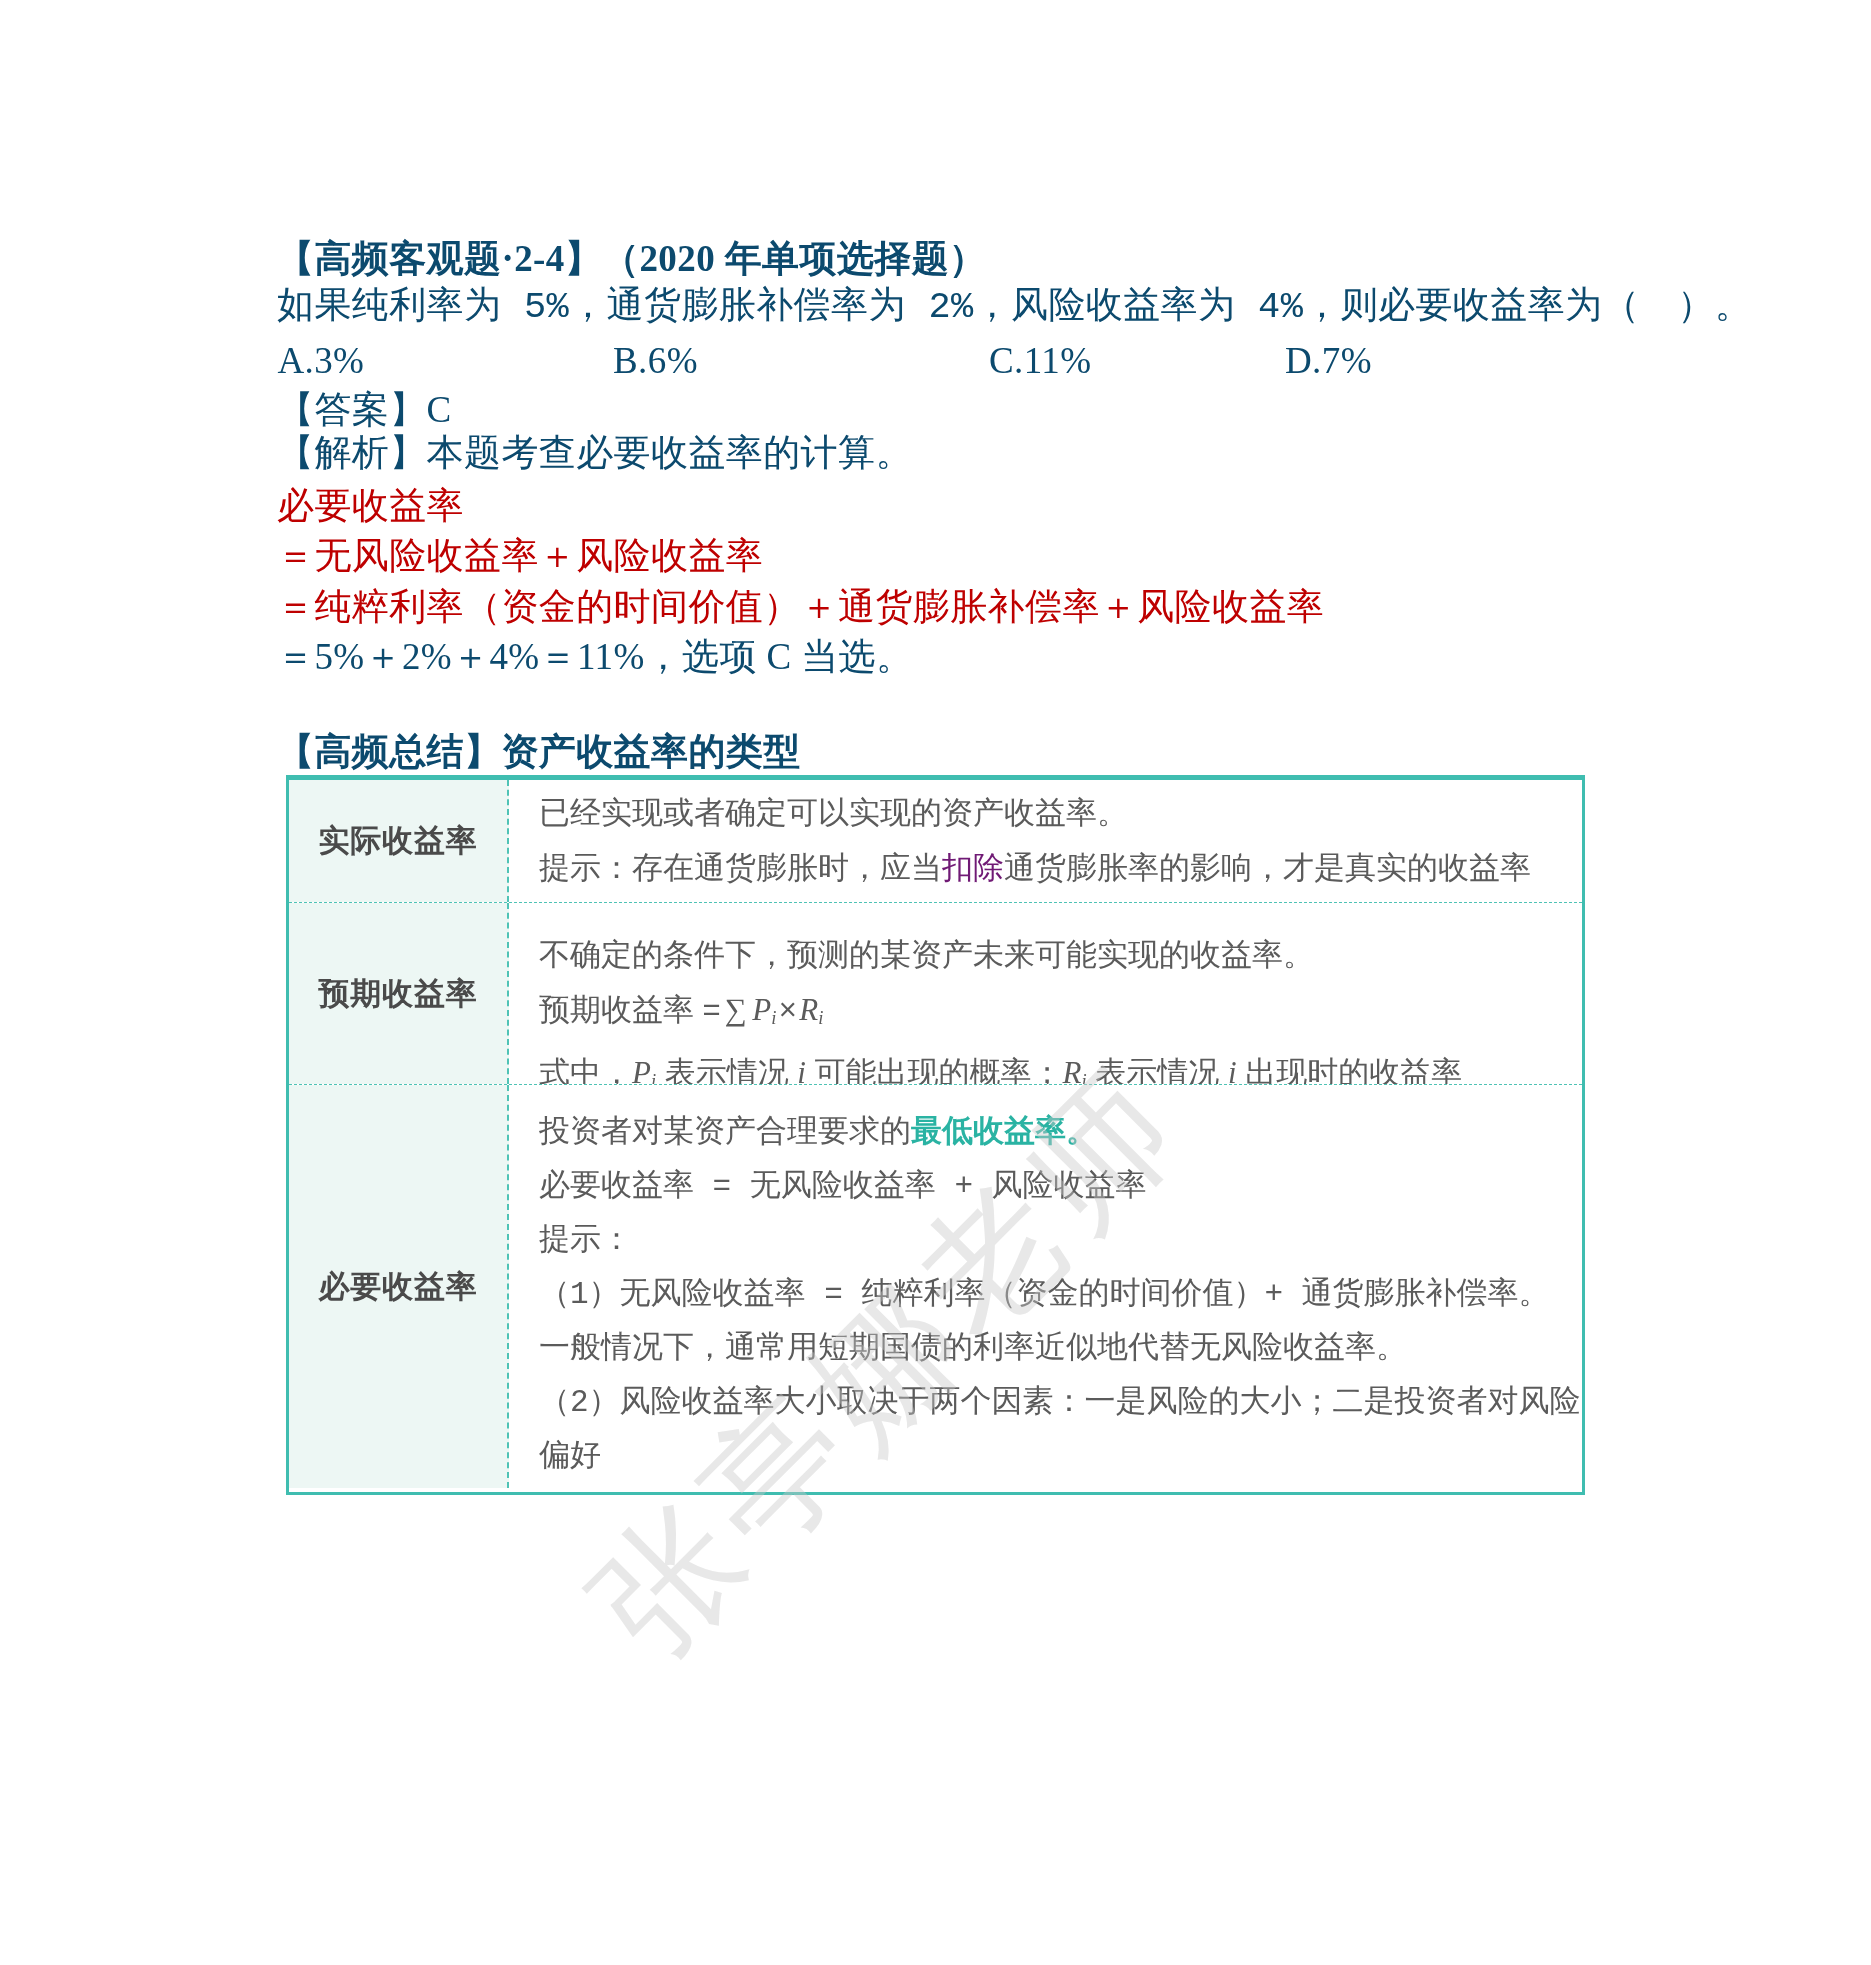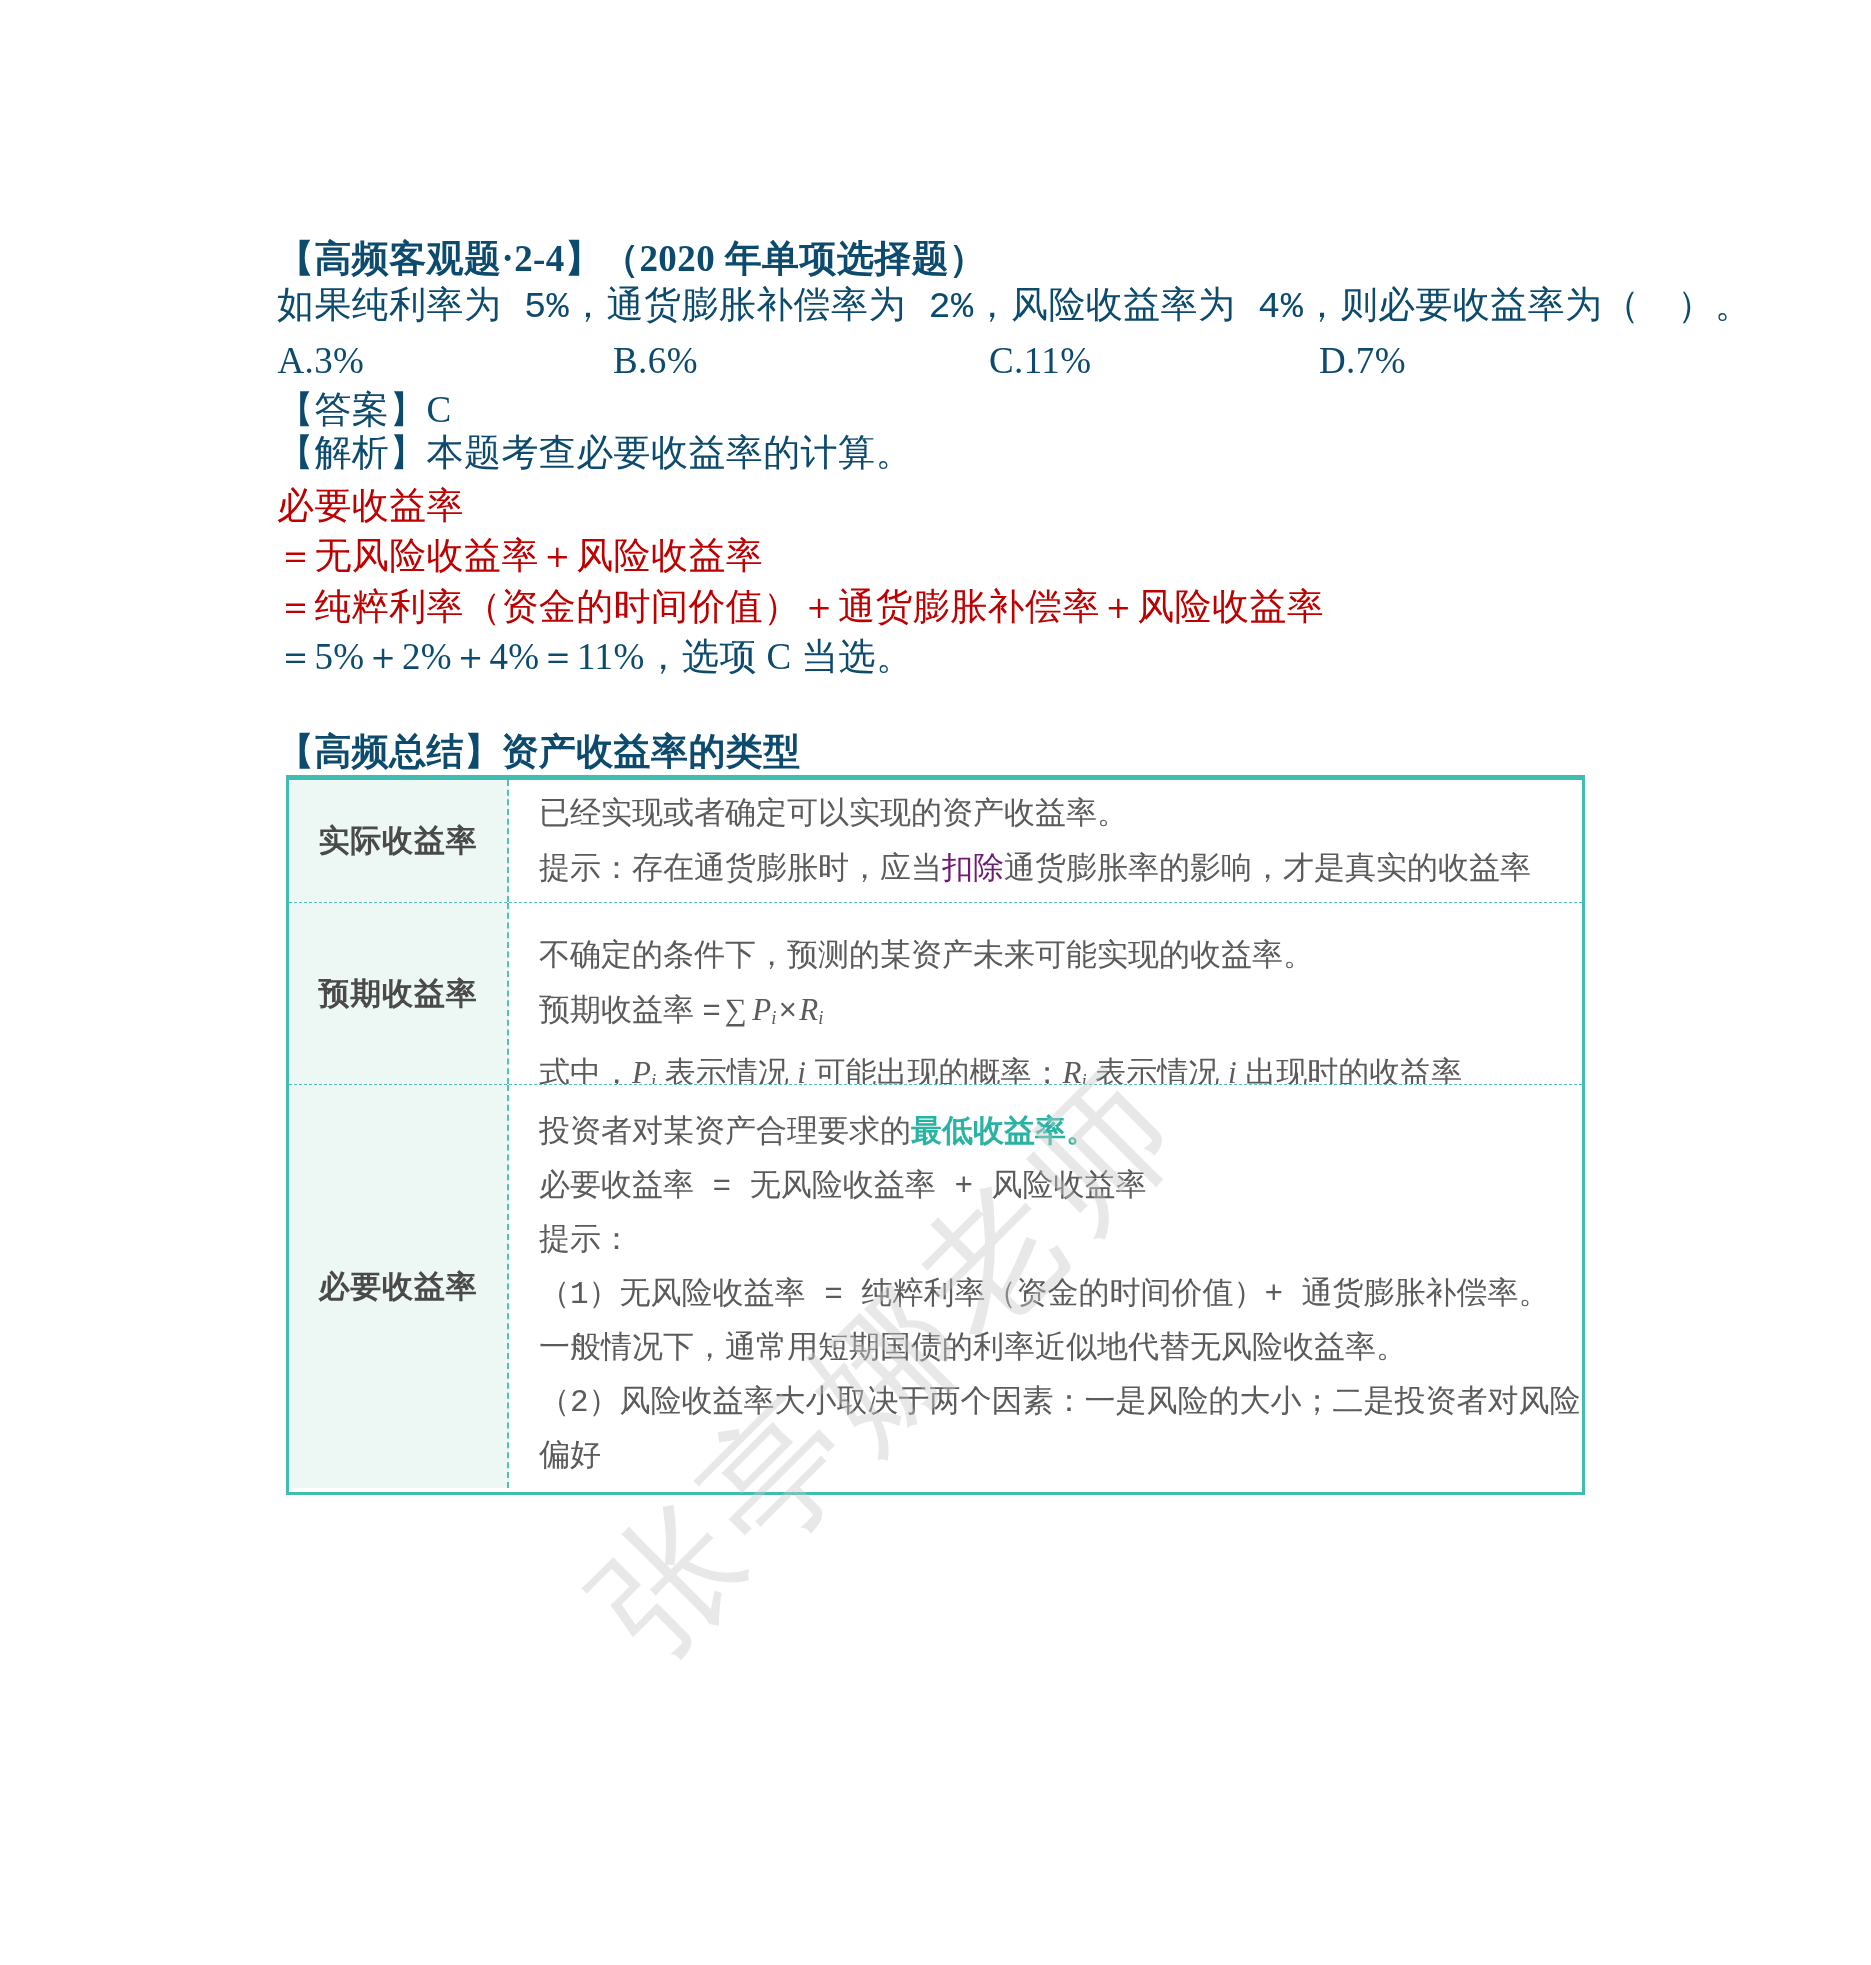--- a/index.html
+++ b/index.html
@@ -76,21 +76,21 @@
 <div class="page">
 
   <div class="bline bold" style="top:237px;">【高频客观题·2-4】（2020 年单项选择题）</div>
 
   <div class="bline" style="top:286px;font-family:Liberation Mono, monospace;">如果纯利率为 5%，通货膨胀补偿率为 2%，风险收益率为 4%，则必要收益率为（　）。</div>
 
   <div class="bline optline" style="top:339px;">
     <span class="opt" style="left:0.4px;">A.3%</span>
     <span class="opt" style="left:336px;">B.6%</span>
     <span class="opt" style="left:712px;">C.11%</span>
-    <span class="opt" style="left:1008px;margin-left:34px;">D.7%</span>
+    <span class="opt" style="left:1008px;">D.7%</span>
   </div>
 
   <div class="bline" style="top:388px;">【答案】C</div>
 
   <div class="bline" style="top:431px;">【解析】本题考查必要收益率的计算。</div>
 
   <div class="bline red" style="top:484px;">必要收益率</div>
 
   <div class="bline red" style="top:534px;">＝无风险收益率＋风险收益率</div>
 

